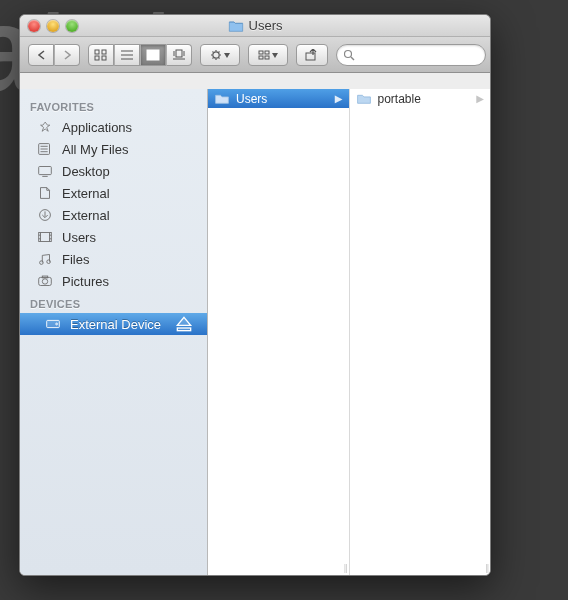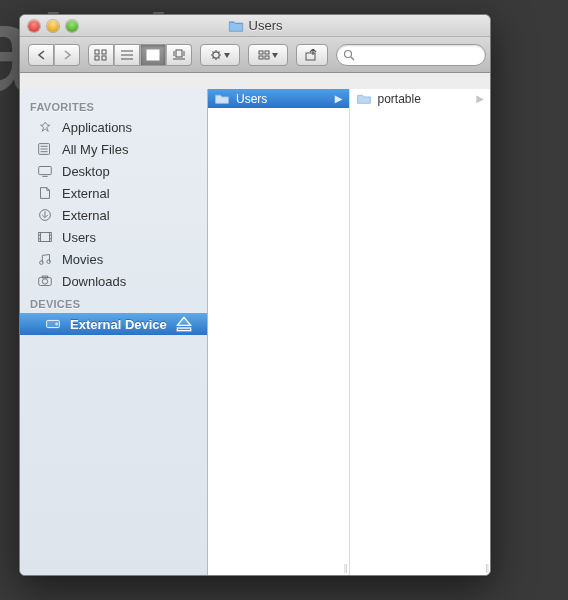--- a/index.html
+++ b/index.html
@@ -111,21 +111,21 @@
   .side-item {
     display: flex; align-items: center; gap: 8px;
     padding: 3px 8px 3px 16px;
     color: #333;
   }
   .side-item svg { width: 18px; height: 16px; flex: none; }
   .side-item.selected {
     background: linear-gradient(#5fa9e8, #2a72c8);
     color: #fff;
     text-shadow: 0 -1px 0 rgba(0,0,0,.3);
-    font-weight: 700;
+    font-weight: 400;
     padding-left: 24px;
   }
   .side-item.selected svg * { stroke: #fff; fill: rgba(255,255,255,.15); }
   .eject { margin-left: auto; margin-right: 6px; }
 
   .columns { flex: 1; display: flex; background: #fff; }
   .col {
     flex: 1;
     border-right: 1px solid #d9d9d9;
     position: relative;
@@ -322,29 +322,29 @@
             <line x1="15" y1="10" x2="17" y2="10" stroke="#6f6f6f"></line>
           </svg>
         <span>Users</span>
       </div>
       <div class="side-item">
         <svg viewBox="0 0 20 16">
             <path d="M7 12 V4 L15 3 V11" fill="none" stroke="#6f6f6f"></path>
             <circle cx="6" cy="12" r="2" fill="none" stroke="#6f6f6f"></circle>
             <circle cx="14" cy="11" r="2" fill="none" stroke="#6f6f6f"></circle>
           </svg>
-        <span>Movies</span>
+        <span>Files</span>
       </div>
       <div class="side-item">
         <svg viewBox="0 0 20 16">
             <rect x="3" y="4" width="14" height="9" rx="2" fill="none" stroke="#6f6f6f"></rect>
             <circle cx="10" cy="8.5" r="3" fill="none" stroke="#6f6f6f"></circle>
             <rect x="7" y="2.5" width="6" height="2" fill="none" stroke="#6f6f6f"></rect>
           </svg>
-        <span>Downloads</span>
+        <span>Pictures</span>
       </div>
 
 
       <div class="side-heading">DEVICES</div>
 
       <div class="side-item selected">
         <svg viewBox="0 0 20 16">
             <rect x="3" y="4" width="14" height="8" rx="1" fill="rgba(255,255,255,.15)" stroke="#fff"></rect>
             <circle cx="14" cy="8" r="1" fill="#fff"></circle>
           </svg>

